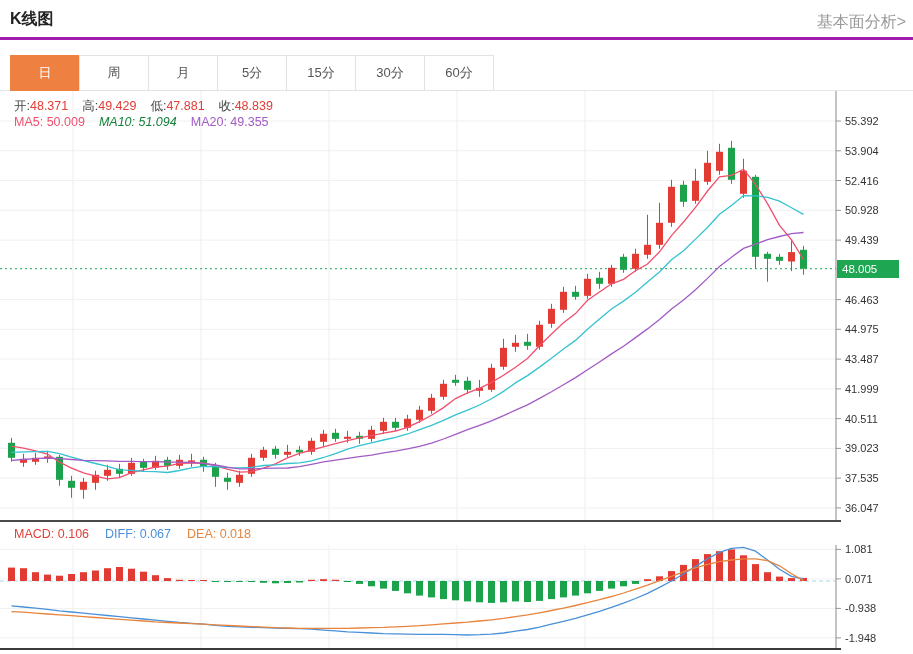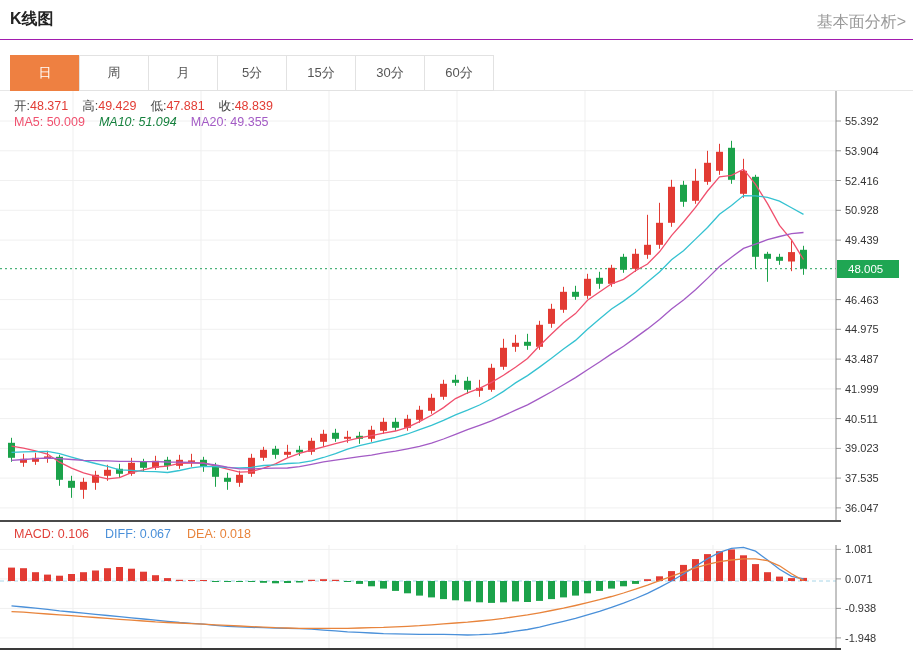--- a/index.html
+++ b/index.html
@@ -1,20 +1,20 @@
 <!DOCTYPE html>
 <html><head>
 <meta charset="utf-8">
 <style>
   * { box-sizing: border-box; margin: 0; padding: 0; }
   html,body { width: 913px; height: 654px; background: #fff; overflow: hidden;
     font-family: "Liberation Sans", "DejaVu Sans", sans-serif; }
   .page { position: relative; width: 913px; height: 654px; background: #fff; }
 
-  .hdr { position: relative; height: 40px; border-bottom: 1px solid #a21caf; }
+  .hdr { position: relative; height: 40px; border-bottom: 3px solid #a21caf; }
   .hdr .title { position: absolute; left: 10px; top: 9px; font-size: 16px; font-weight: bold; color: #222; }
   .hdr .flink { position: absolute; right: 7px; top: 12px; font-size: 16px; color: #999; cursor: pointer; margin-left: 16px; }
 
   .tabs-wrap { position: relative; margin-top: 15px; height: 36px; border-bottom: 1px solid #e7e7e7;
     padding-left: 10px; display: flex; }
   .tab { width: 70px; height: 36px; line-height: 34px; text-align: center; font-size: 13px; color: #555;
     border: 1px solid #e2e2e2; margin-left: -1px; cursor: pointer; background: #fff; }
   .tab:first-child { margin-left: 0; }
   .tab.active { background: #ee8041; border-color: #ee8041; color: #fff; }
 
@@ -30,21 +30,21 @@
   .ohlc-row .val { color: #e23c34; margin-right: 14px; margin-top: 30px; }
   .ma-row { top: 24px; }
   .ma-row span { margin-right: 14px; }
   .macd-row { top: 436px; }
   .macd-row span { margin-right: 16px; }
 
   .sep-dark { position: absolute; left: 0; top: 429px; width: 841px; height: 2px; background: #4a4a4a; z-index: 2; }
   .bottom-dark { position: absolute; left: 0; top: 557px; width: 841px; height: 2px; background: #3a3a3a; z-index: 2; }
 
   .price-tag { position: absolute; left: 837px; top: 169px; width: 62px; height: 18px; line-height: 18px;
-    padding-left: 11px; background: #1fa653; color: #fff; font-size: 11.5px; z-index: 4; }
+    padding-left: 5px; background: #1fa653; color: #fff; font-size: 11.5px; z-index: 4; }
 </style>
 </head>
 <body>
 
 <div class="page">
 
   <div class="hdr">
     <div class="title">K线图</div>
     <div class="flink">基本面分析&gt;</div>
   </div>

